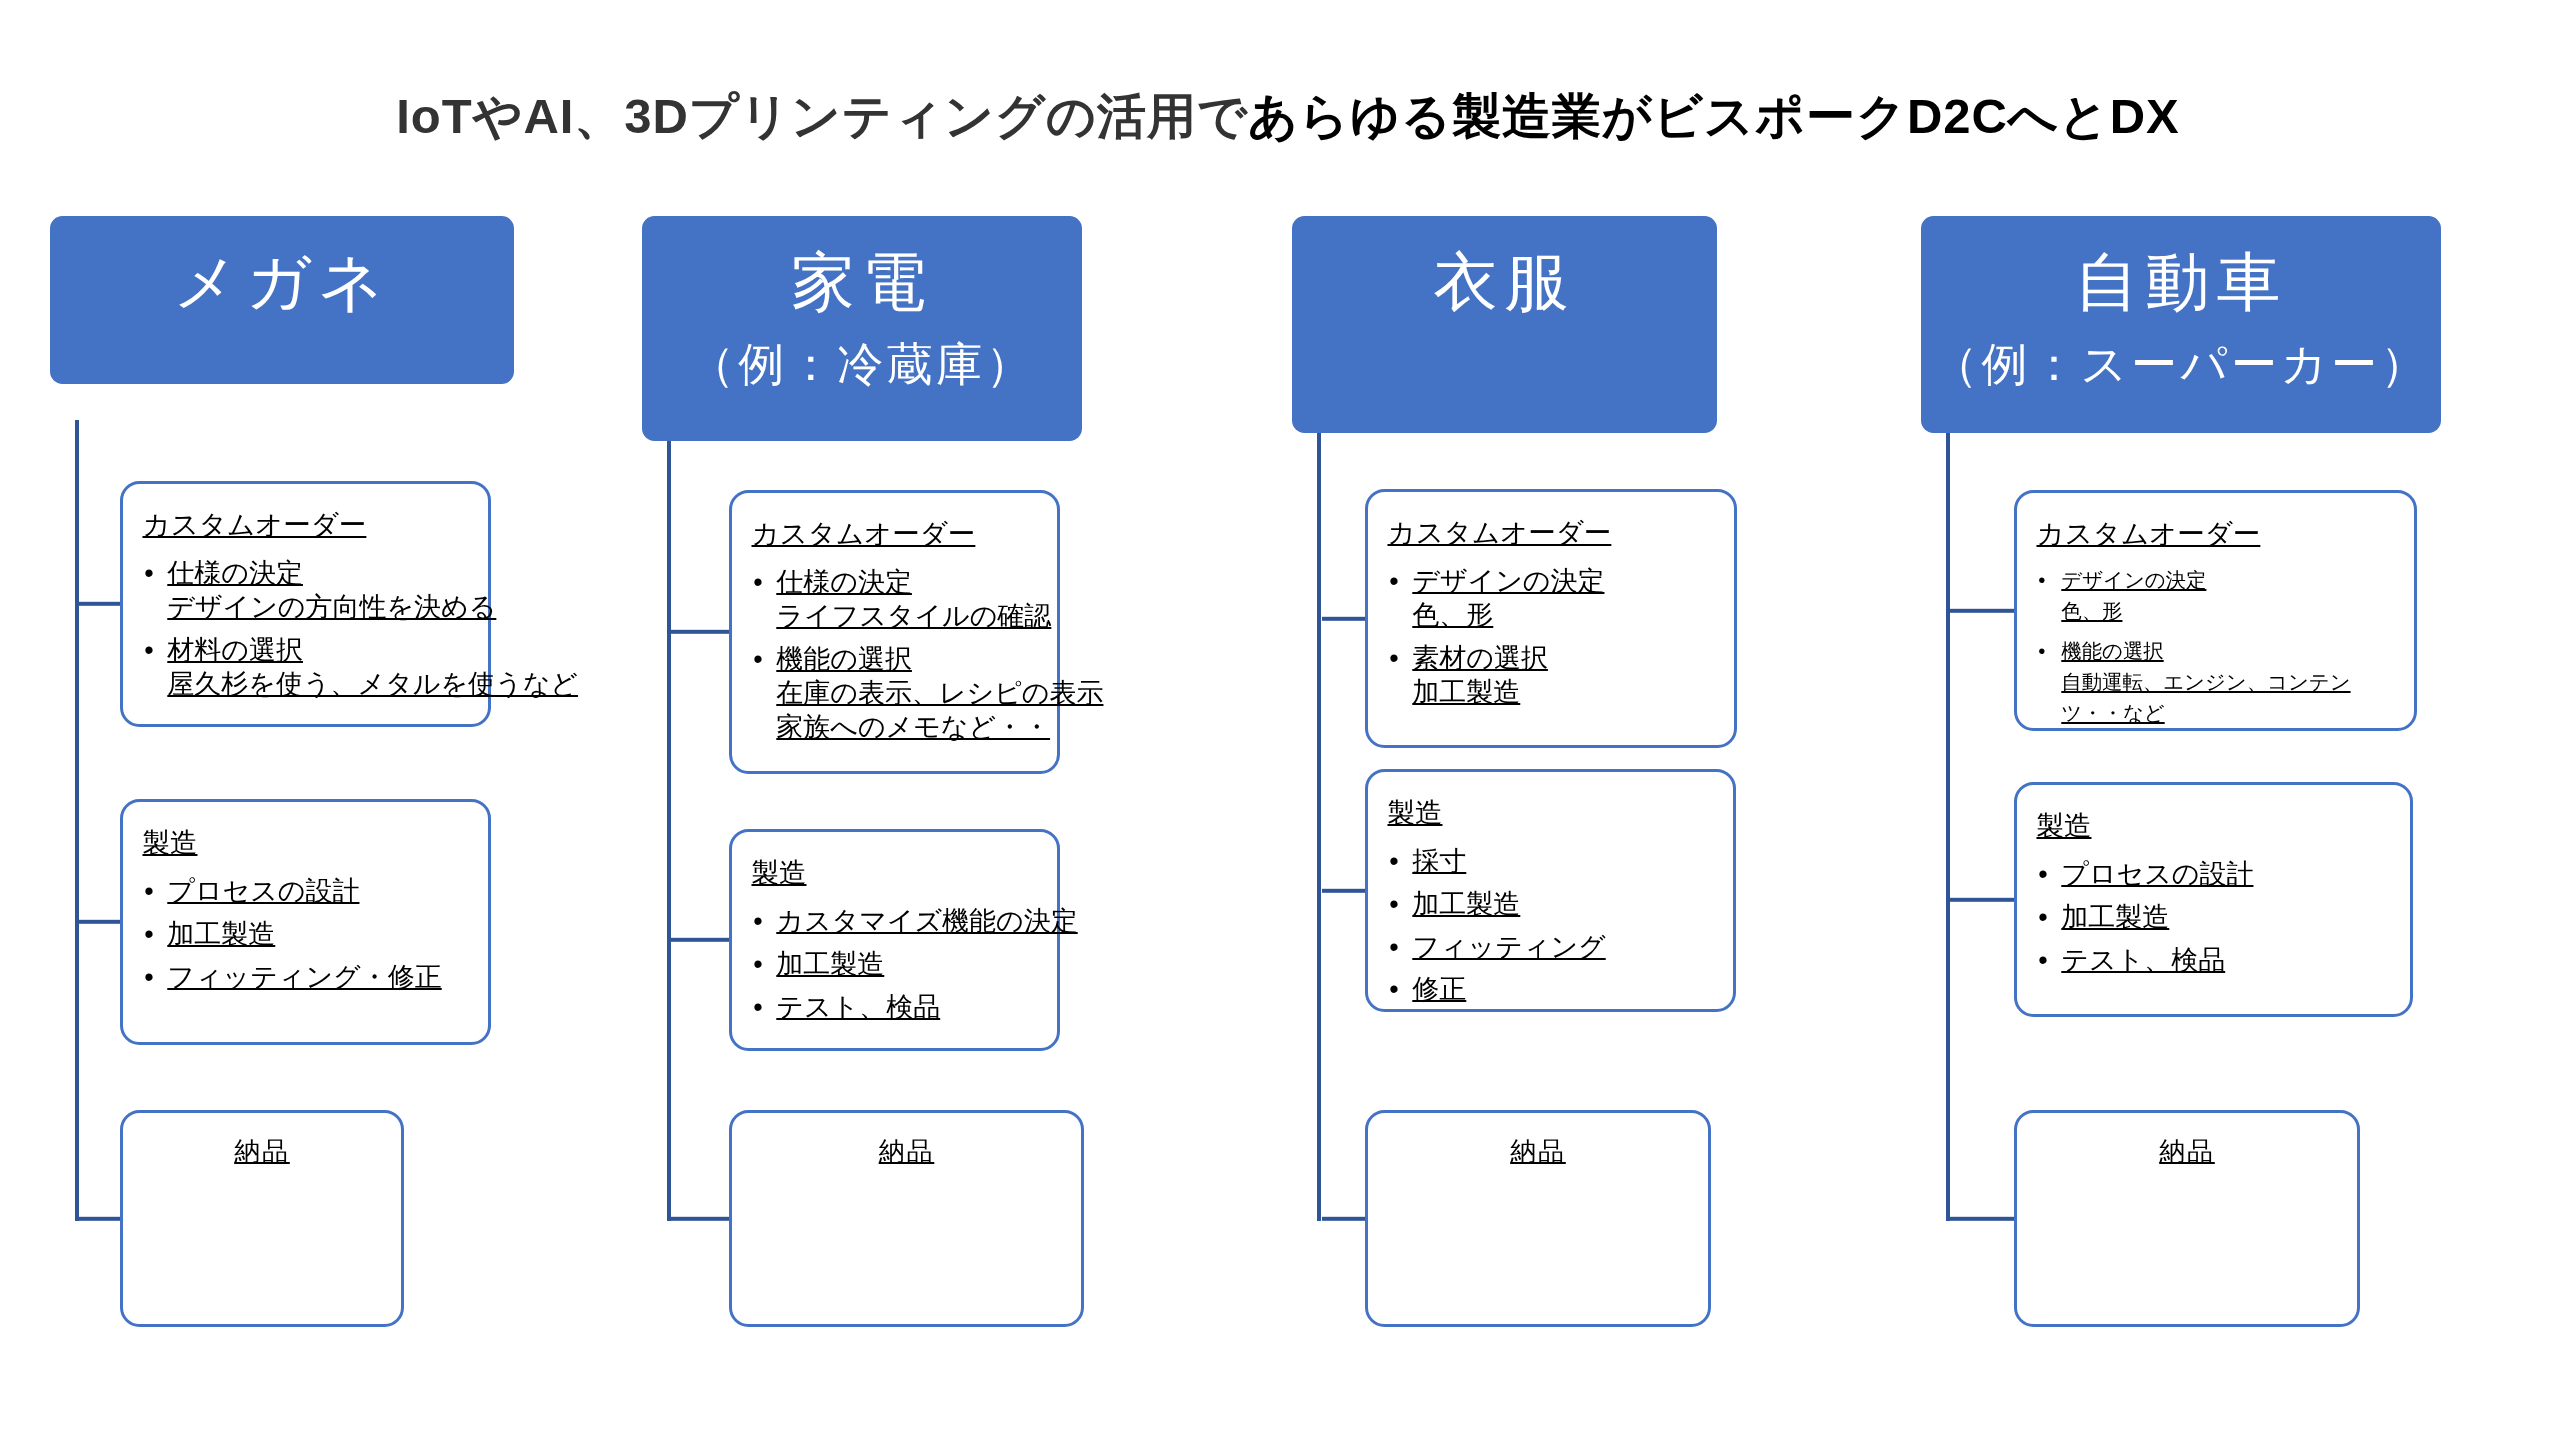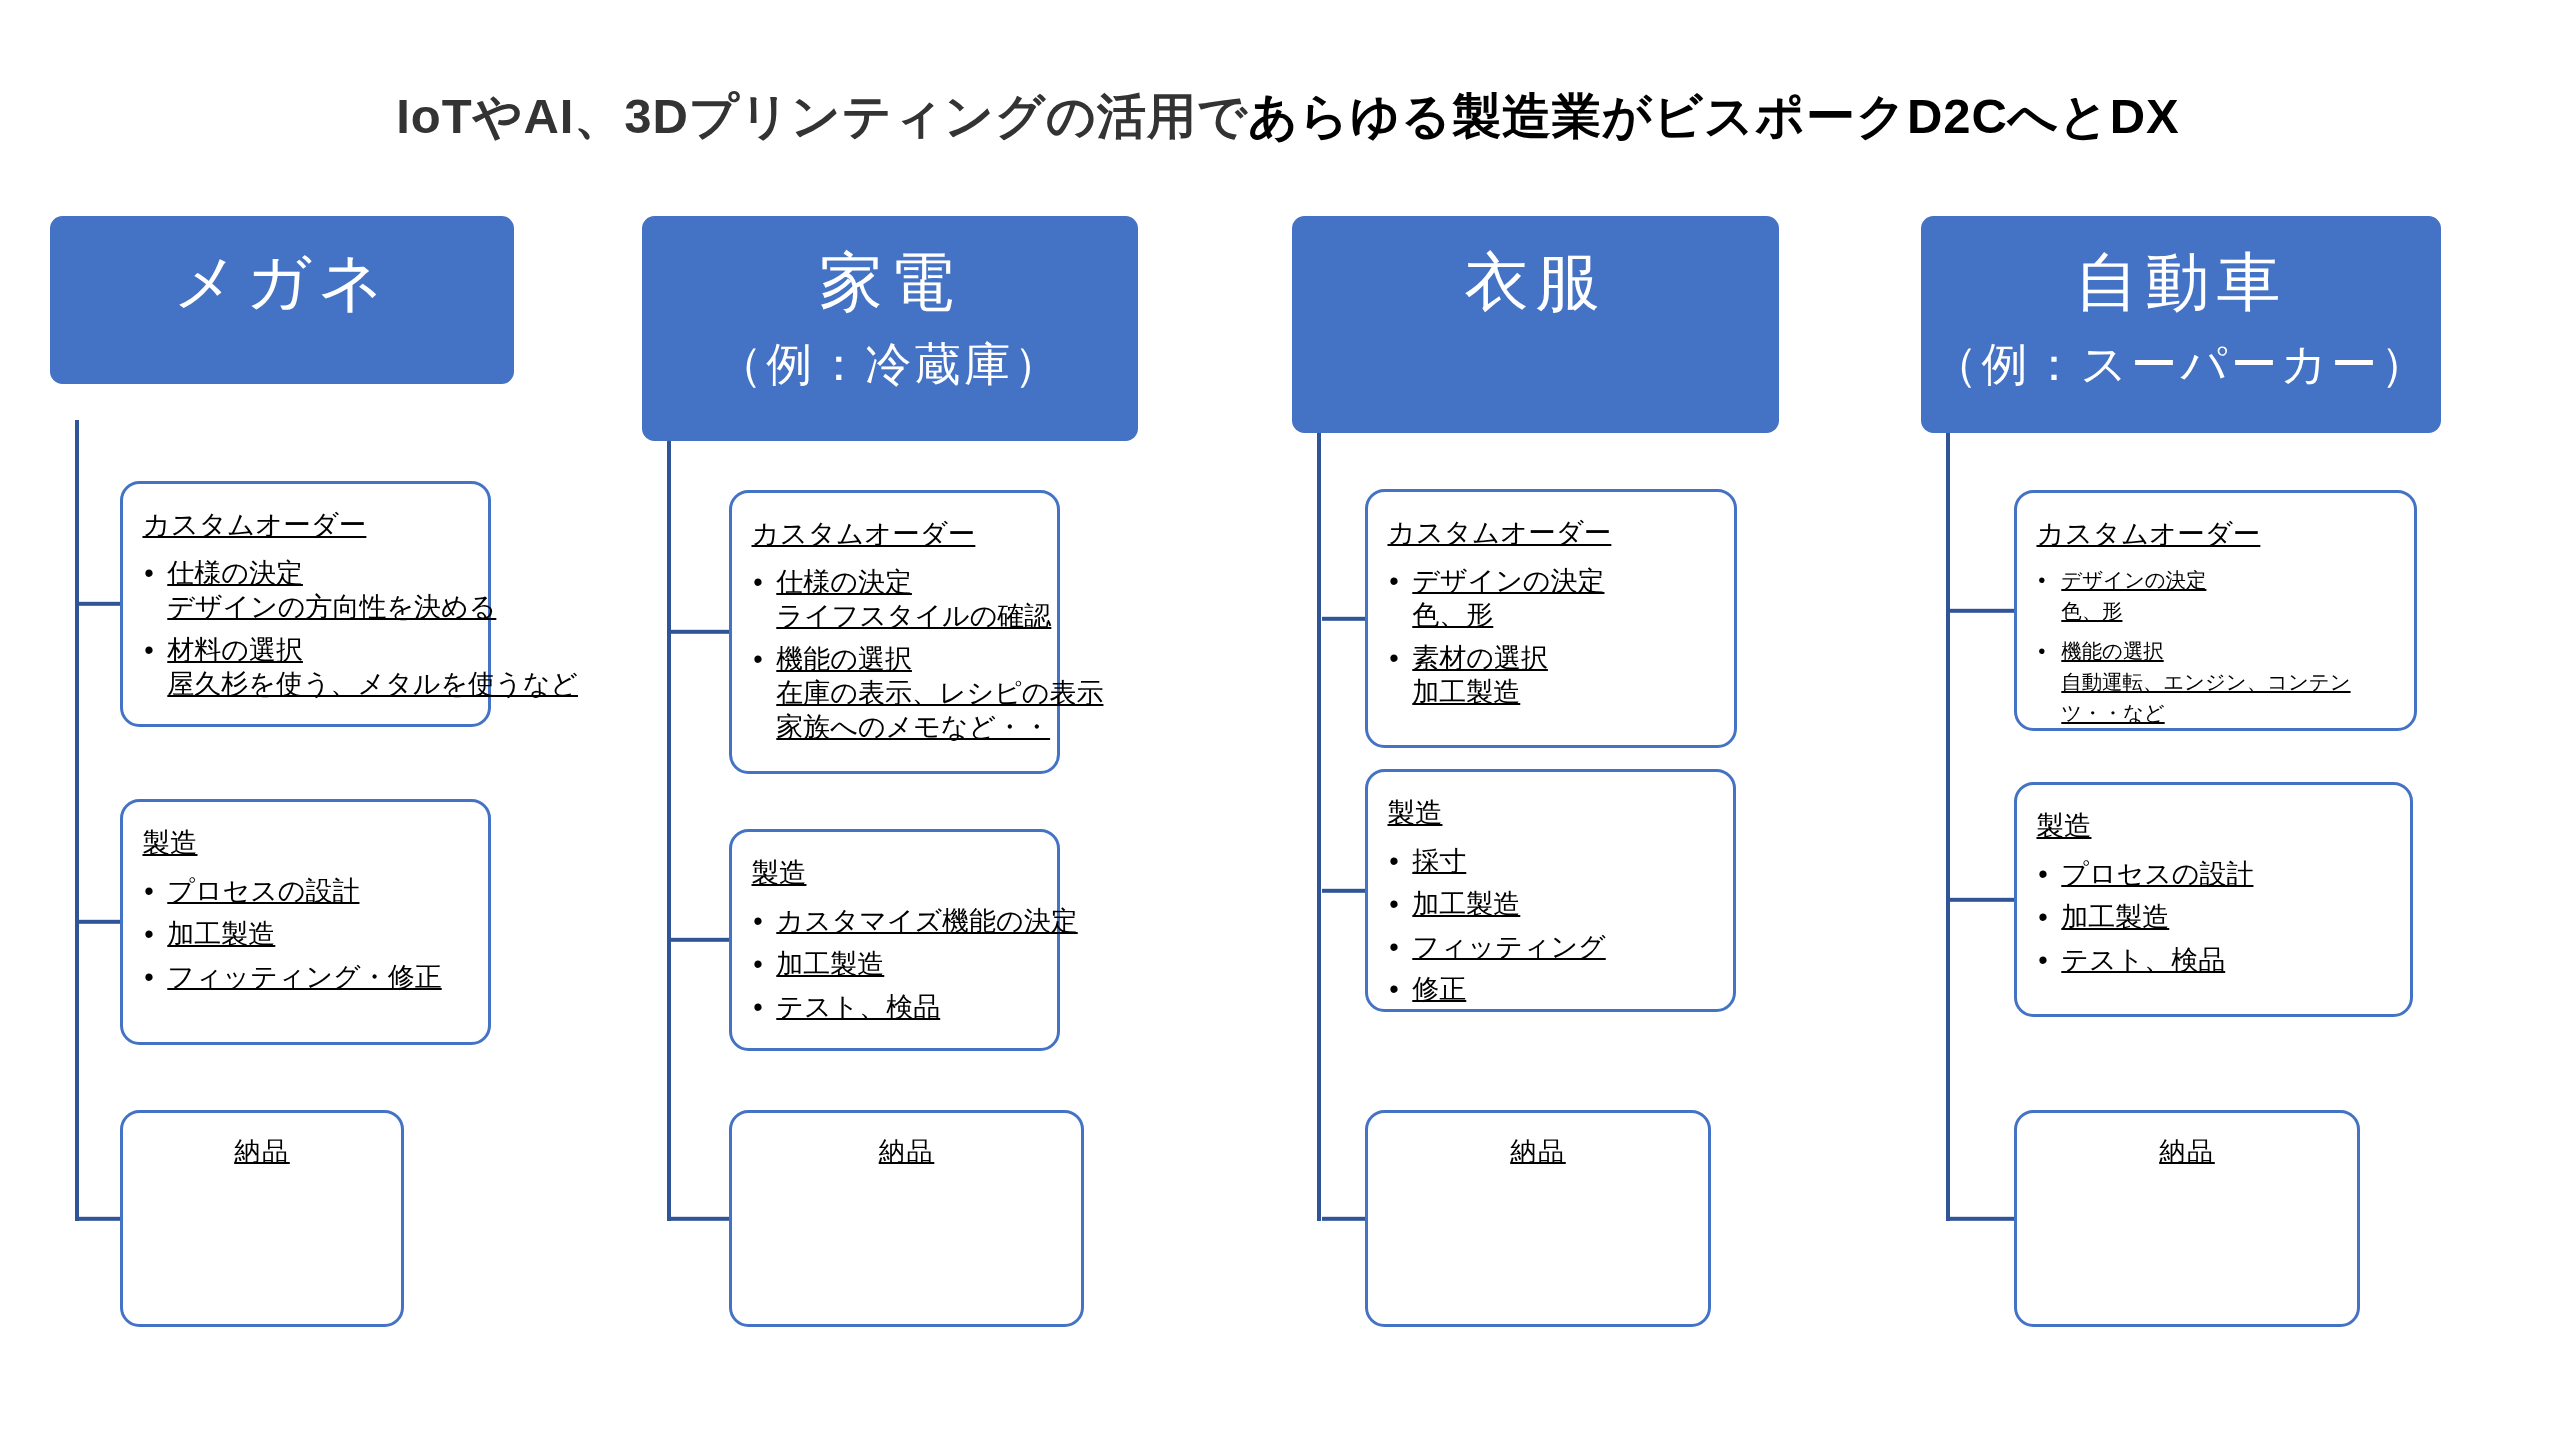--- a/index.html
+++ b/index.html
@@ -14,22 +14,22 @@
   .main-title {
     position:absolute; top:51px; left:0; width:100%;
     text-align:center; font-size:49px; letter-spacing:0.9px; white-space:nowrap;
   }
   .main-title .t1 { color:#333333; font-weight:700; }
   .main-title .t2 { color:#000000; font-weight:900; }
 
   
   .col { position:absolute; top:216px; }
   .c1 { left:50px;   width:464px; --stub:41px; }
-  .c2 { left:642px;  width:496px; --stub:58px; }
-  .c3 { left:1292px; width:487px; --stub:43px; }
+  .c2 { left:642px;  width:440px; --stub:58px; }
+  .c3 { left:1292px; width:425px; --stub:43px; }
   .c4 { left:1921px; width:520px; --stub:64px; }
 
   
   .header {
     position:relative; width:100%; box-sizing:border-box;
     background:#4472C4; border-radius:12.4px; color:#fff;
     text-align:center; padding-top:28px;
   }
   .c1 .header { height:168px; }
   .c2 .header { height:225px; }

